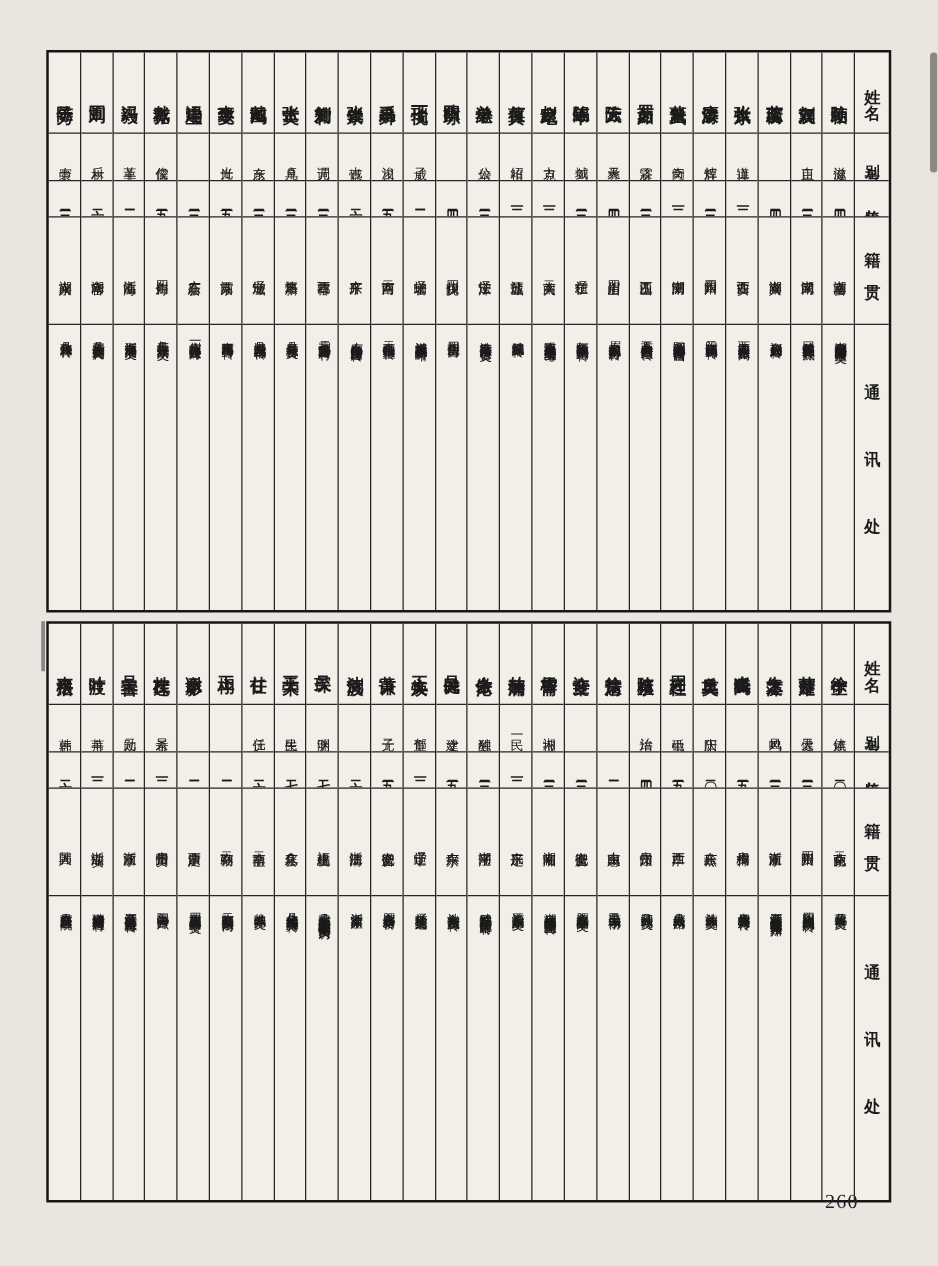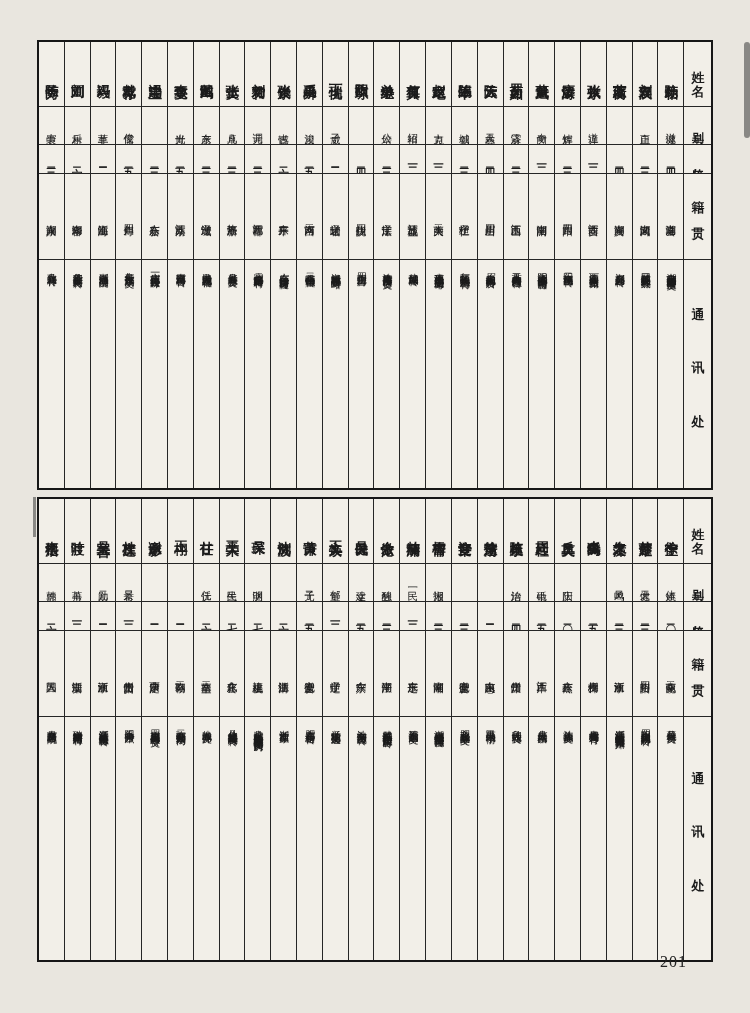--- a/index.html
+++ b/index.html
@@ -1023,15 +1023,15 @@
         </div>
         <div class="cell c-origin">
           <span>韩国人</span>
         </div>
         <div class="cell c-addr">
           <span>南京文昌巷晨旦医院</span>
         </div>
       </div>
     </div>
 
-  <div class="page-number">201</div>
+  <div class="page-number">260</div>
 
 </div>
 
 </body></html>

